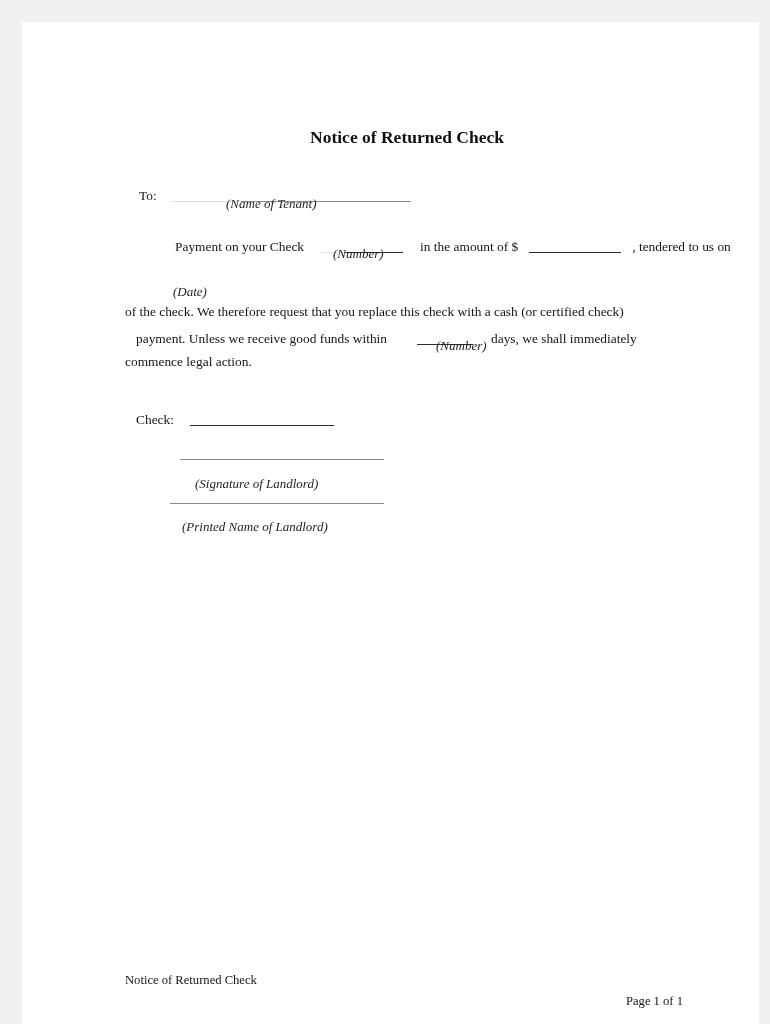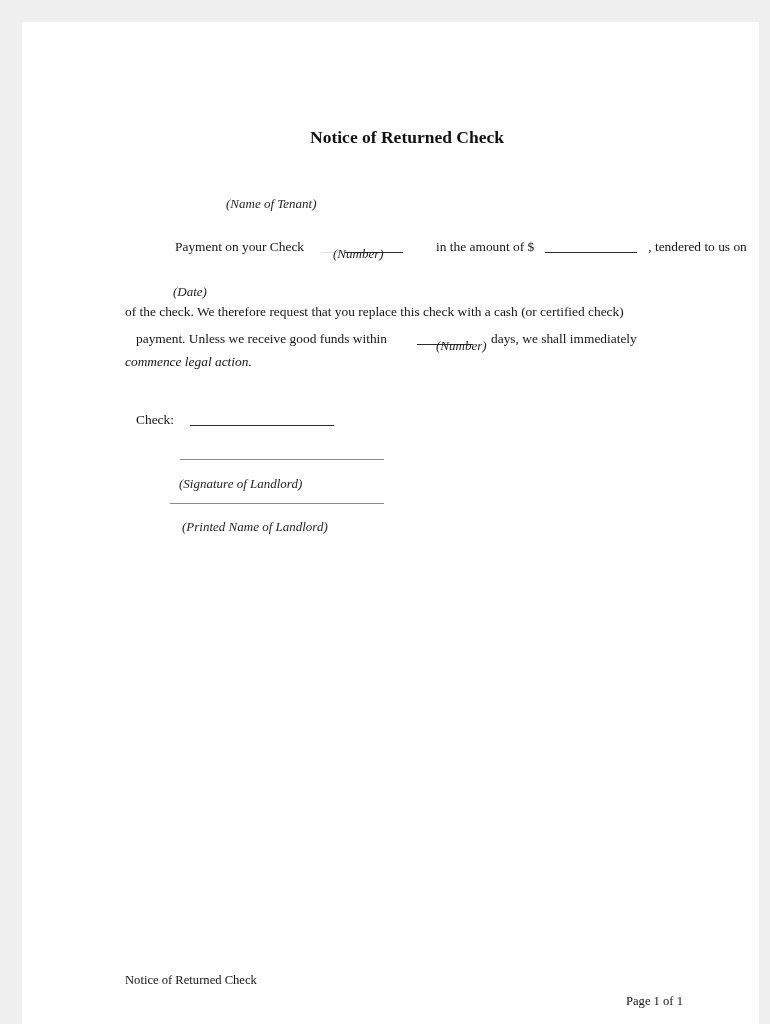--- a/index.html
+++ b/index.html
@@ -39,44 +39,47 @@
   }
   .footer { font-size:12.6px; color:#141414; }
 </style>
 </head>
 <body>
 
 <div class="page">
 
   <div class="title">Notice of Returned Check</div>
 
+  <div class="abs" style="top:146px; left:95px;">
+    <span>To:</span><span class="blank faint" style="width:70px; margin-left:3px;"></span><span class="blank gray" style="width:170px;"></span>
+  </div>
   <div class="caption" style="top:164px; left:193px;">(Name of Tenant)</div>
 
   <div class="abs" style="top:197px; left:131px;">
-    <span>Payment on your Check</span><span class="blank faint" style="width:16px; margin-left:6px;"></span><span class="blank dark" style="width:58px; margin-left:2px;"></span><span style="margin-left:22px;">in the amount of $</span><span class="blank dark" style="width:92px;"></span><span>, tendered to us on</span>
+    <span>Payment on your Check</span><span class="blank faint" style="width:16px; margin-left:6px;"></span><span class="blank dark" style="width:58px; margin-left:2px;"></span><span style="margin-left:6px;">in the amount of $</span><span class="blank dark" style="width:92px;"></span><span>, tendered to us on</span>
   </div>
   <div class="caption" style="top:214px; left:300px;">(Number)</div>
 
   <div class="caption" style="top:252px; left:140px;">(Date)</div>
 
   <div class="abs" style="top:289px; left:92px;">
     <span>payment. Unless we receive good funds within</span><span class="blank dark" style="width:56px; margin-left:19px;"></span><span style="margin-left:7px;">days, we shall immediately</span>
   </div>
 
   <div class="abs" style="top:271px; left:92px;">of the check. We therefore request that you replace this check with a cash (or certified check)</div>
   <div class="caption" style="top:306px; left:403px;">(Number)</div>
 
-  <div class="abs" style="top:321px; left:92px;font-style:italic;">commence legal action.</div>
+  <div class="abs" style="top:321px; left:92px;">commence legal action.</div>
 
   <div class="abs" style="top:370px; left:92px;">
     <span>Check:</span><span class="blank dark" style="width:144px; margin-left:5px;"></span>
   </div>
 
   <div class="sigline" style="top:437px; left:158px; width:204px;"></div>
-  <div class="caption" style="top:444px; left:146px;">(Signature of Landlord)</div>
+  <div class="caption" style="top:444px; left:162px;">(Signature of Landlord)</div>
 
   <div class="sigline" style="top:481px; left:148px; width:214px;"></div>
   <div class="caption" style="top:487px; left:149px;">(Printed Name of Landlord)</div>
 
   <div class="abs footer" style="top:939px; left:92px;">Notice of Returned Check</div>
   <div class="abs footer" style="top:960px; right:98px;">Page 1 of 1</div>
 
 </div>
 
 </body></html>

